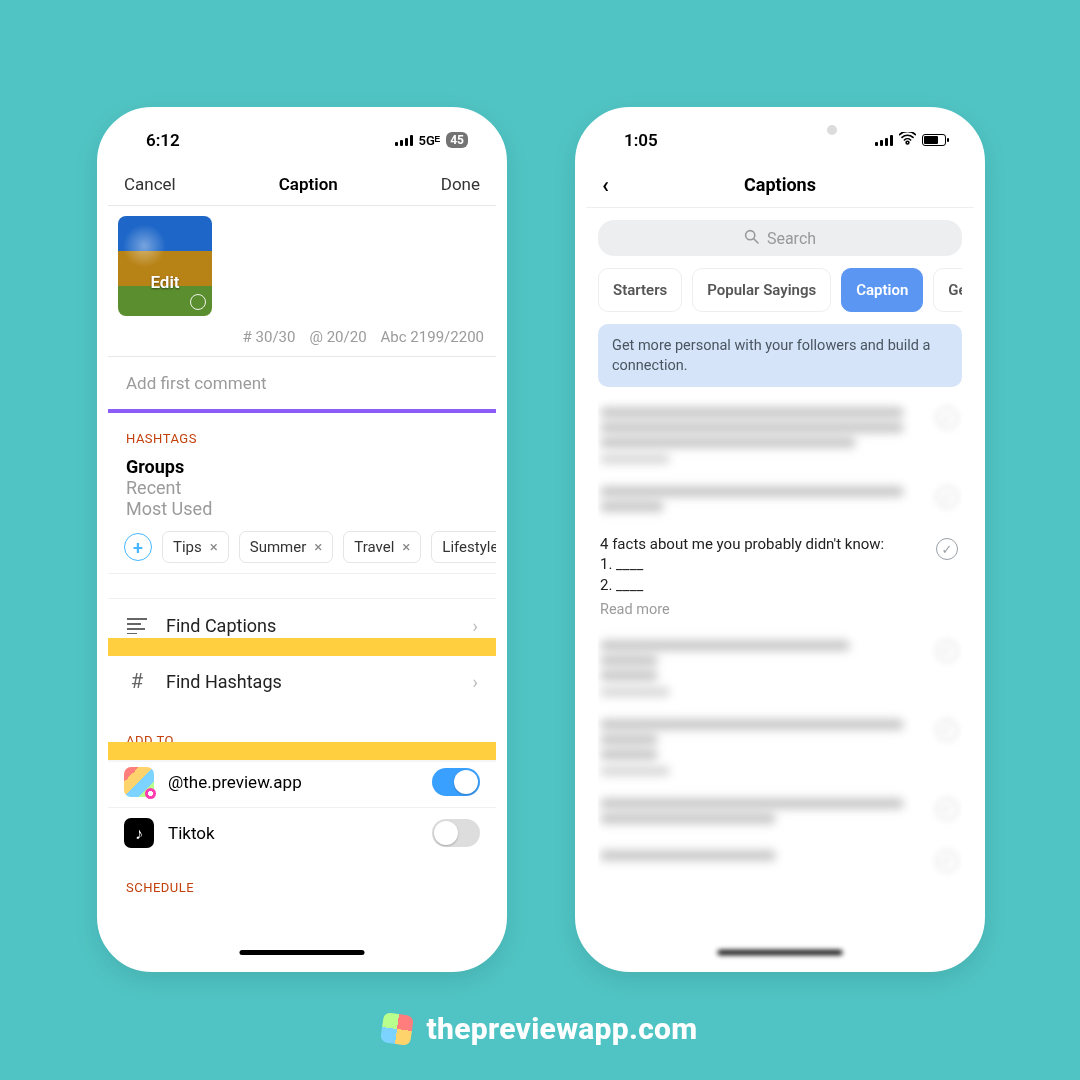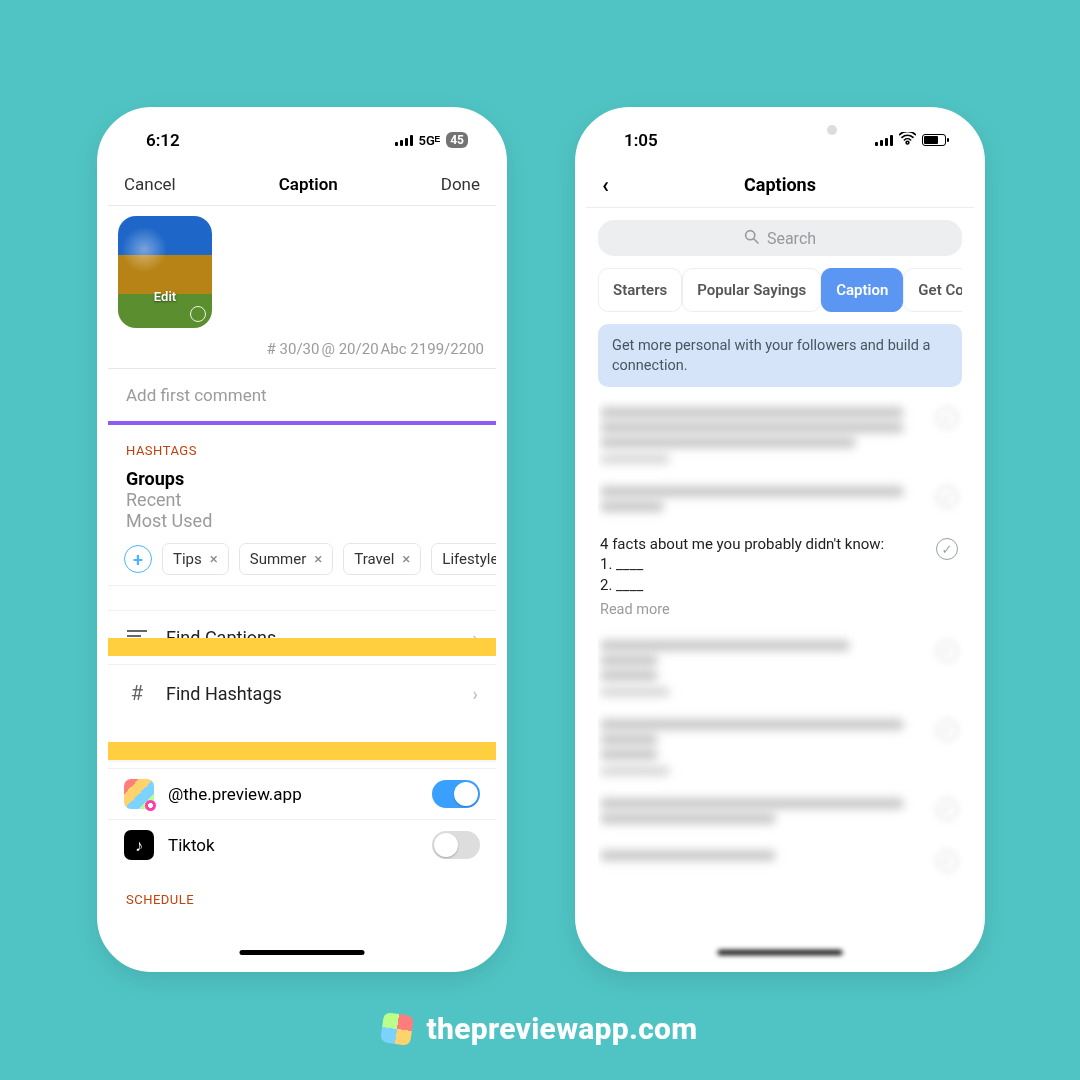--- a/index.html
+++ b/index.html
@@ -35,29 +35,29 @@
   .batt-icon i{position:absolute;left:1px;top:1px;bottom:1px;width:65%;background:#000;border-radius:1px;}
 
   
   .navbar { height: 44px; display:flex; align-items:center; justify-content:space-between; padding:0 16px; border-bottom:1px solid #e7e7e7; font-size:17px; }
   .nav-title { font-weight:600; }
   .nav-btn { color:#333; }
 
   
   .thumb-area { padding: 10px 10px 40px; border-bottom:1px solid #e8e8e8; position:relative; }
   .thumb {
-    width: 94px; height: 112px; border-radius: 18px; position:relative; overflow:hidden;
+    width: 94px; height: 100px; border-radius: 8px; position:relative; overflow:hidden;
     background:
       radial-gradient(circle at 28% 30%, #fff6, transparent 22%),
       linear-gradient(180deg,#1e67c8 0 35%, #b88316 35% 70%, #5b8e2e 70% 100%);
-    display:flex; align-items:flex-end; justify-content:center; color:#fff; font-weight:600; font-size:13px;
+    display:flex; align-items:flex-end; justify-content:center; color:#fff; font-weight:600; font-size:17px;
   }
   .thumb .label { position:absolute; bottom:24px; left:0; right:0; text-align:center; text-shadow:0 1px 2px rgba(0,0,0,.5); }
   .thumb .corner { position:absolute; right:6px; bottom:6px; width:16px;height:16px;border:1.5px solid #fff;border-radius:50%;opacity:.9; }
-  .counters { position:absolute; right:12px; bottom:10px; display:flex; gap:2px; color:#9b9b9b; font-size:15px; }
+  .counters { position:absolute; right:12px; bottom:10px; display:flex; gap:14px; color:#9b9b9b; font-size:15px; }
 
   .first-comment { padding: 16px 18px; color:#9b9b9b; font-size:17px; border-bottom:4px solid #8b5cf6; }
 
   .section-label { padding: 18px 18px 8px; color:#c2410c; font-size:13px; letter-spacing:.5px; }
 
   .seg { display:flex; padding: 2px 18px 12px; font-size:18px;flex-direction:column; }
   .seg span { color:#9b9b9b; }
   .seg .active { color:#000; font-weight:700; }
 
   .chips-row { display:flex; align-items:center; gap:10px; padding: 0 4px 10px 16px; overflow:hidden; border-bottom:1px solid #f0f0f0;}
@@ -88,21 +88,21 @@
     position:absolute; left:-41px; width:472px; top:520px; height:122px;
     border: 18px solid #ffcf3f; border-radius: 34px; box-shadow: 0 2px 0 rgba(0,0,0,0.04);
     pointer-events:none;
   }
 
   
   .r-nav { height:46px; display:flex; align-items:center; justify-content:center; position:relative; font-size:18px; font-weight:700; border-bottom:1px solid #eee;}
   .r-nav .back { position:absolute; left:16px; font-size:22px; }
   .r-body { padding: 12px 12px 0; display:flex; flex-direction:column; gap:12px; flex:1; overflow:hidden;}
   .search { background:#eceef0; border-radius:16px; height:36px; display:flex; align-items:center; justify-content:center; gap:8px; color:#97999c; font-size:16px;}
-  .tab-row { display:flex; overflow:hidden; }
+  .tab-row { display:flex; gap:10px; overflow:hidden; }
   .tab { background:#fff; border:1px solid #eee; border-radius:10px; padding:12px 14px; font-size:15px; font-weight:600; color:#555; white-space:nowrap;}
   .tab.active { background:#5a96f2; color:#fff; border-color:#5a96f2; }
   .info-banner { background:#d5e4f9; color:#4a5560; border-radius:10px; padding:12px 14px; font-size:14.5px; line-height:1.35; }
 
   .cap-list { display:flex; flex-direction:column; gap:18px; padding:4px 2px 0; overflow:hidden; flex:1;}
   .cap { position:relative; padding-right:40px; }
   .cap .check { position:absolute; right:2px; top:4px; width:22px;height:22px;border:1.6px solid #bfbfbf;border-radius:50%;display:flex;align-items:center;justify-content:center;color:#bfbfbf;font-size:13px;}
   .cap.readable .check { border-color:#9aa0a6; color:#9aa0a6;}
   .cap .rm { color:#9b9b9b; font-size:14.5px; margin-top:6px; }
   .blur-line { height:11px; border-radius:6px; background:#b7b7b7; margin:4px 0; filter: blur(3.2px); opacity:.75;}

